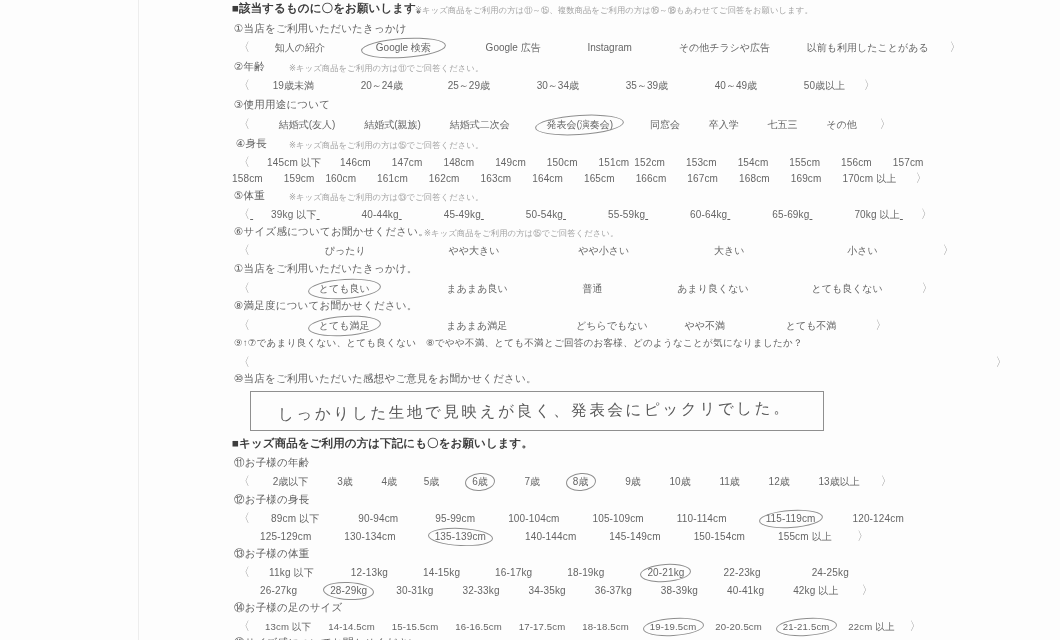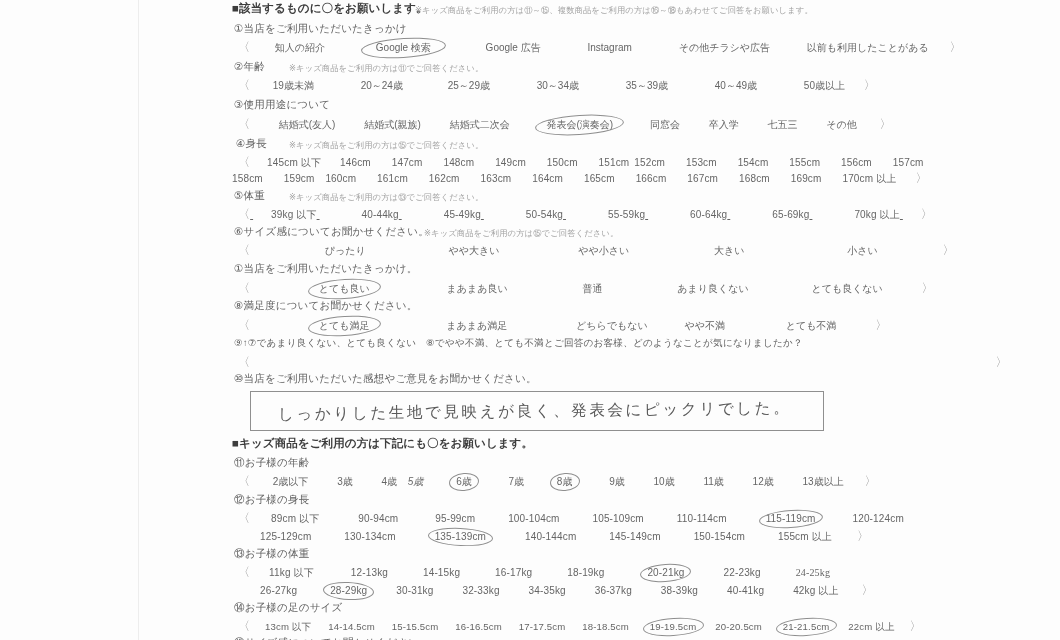--- a/index.html
+++ b/index.html
@@ -267,21 +267,21 @@
     <div class="hand hand-main" style="left:46px; top:401px;">しっかりした生地で見映えが良く、発表会にピックリでした。</div>
 
     <div class="row sec-head" style="left:0px; top:438px;">■キッズ商品をご利用の方は下記にも〇をお願いします。</div>
 
     <div class="row q-head" style="left:2px; top:457px;">⑪お子様の年齢</div>
     <div class="row opts" style="left:6px; top:475px;">
       <span class="brk">〈</span>
       <span class="opt" style="margin-left:20px;">2歳以下</span>
       <span class="opt" style="margin-left:26px;">3歳</span>
       <span class="opt" style="margin-left:26px;">4歳</span>
-      <span class="opt" style="margin-left:8px;font-style:italic;">5歳</span>
+      <span class="opt" style="margin-left:24px;">5歳</span>
       <span class="opt circled tight" style="margin-left:30px;">6歳</span>
       <span class="opt" style="margin-left:34px;">7歳</span>
       <span class="opt circled tight" style="margin-left:30px;">8歳</span>
       <span class="opt" style="margin-left:34px;">9歳</span>
       <span class="opt" style="margin-left:26px;">10歳</span>
       <span class="opt" style="margin-left:26px;">11歳</span>
       <span class="opt" style="margin-left:26px;">12歳</span>
       <span class="opt" style="margin-left:26px;">13歳以上</span>
       <span class="brk" style="margin-left:18px;">〉</span>
     </div>
@@ -312,21 +312,21 @@
     <div class="row q-head" style="left:2px; top:548px;">⑬お子様の体重</div>
     <div class="row opts mono" style="left:6px; top:566px;">
       <span class="brk">〈</span>
       <span class="opt" style="margin-left:16px;">11kg 以下</span>
       <span class="opt" style="margin-left:34px;">12-13kg</span>
       <span class="opt" style="margin-left:32px;">14-15kg</span>
       <span class="opt" style="margin-left:32px;">16-17kg</span>
       <span class="opt" style="margin-left:32px;">18-19kg</span>
       <span class="opt circled tight" style="margin-left:40px;">20-21kg</span>
       <span class="opt" style="margin-left:36px;">22-23kg</span>
-      <span class="opt" style="margin-left:32px;font-family:Liberation Serif, serif;">24-25kg</span>
+      <span class="opt" style="margin-left:48px;">24-25kg</span>
     </div>
     <div class="row opts mono" style="left:28px; top:584px;">
       <span class="opt">26-27kg</span>
       <span class="opt circled tight tiltb" style="margin-left:30px;">28-29kg</span>
       <span class="opt" style="margin-left:26px;">30-31kg</span>
       <span class="opt" style="margin-left:26px;">32-33kg</span>
       <span class="opt" style="margin-left:26px;">34-35kg</span>
       <span class="opt" style="margin-left:26px;text-align:center;">36-37kg</span>
       <span class="opt" style="margin-left:26px;">38-39kg</span>
       <span class="opt" style="margin-left:26px;">40-41kg</span>

